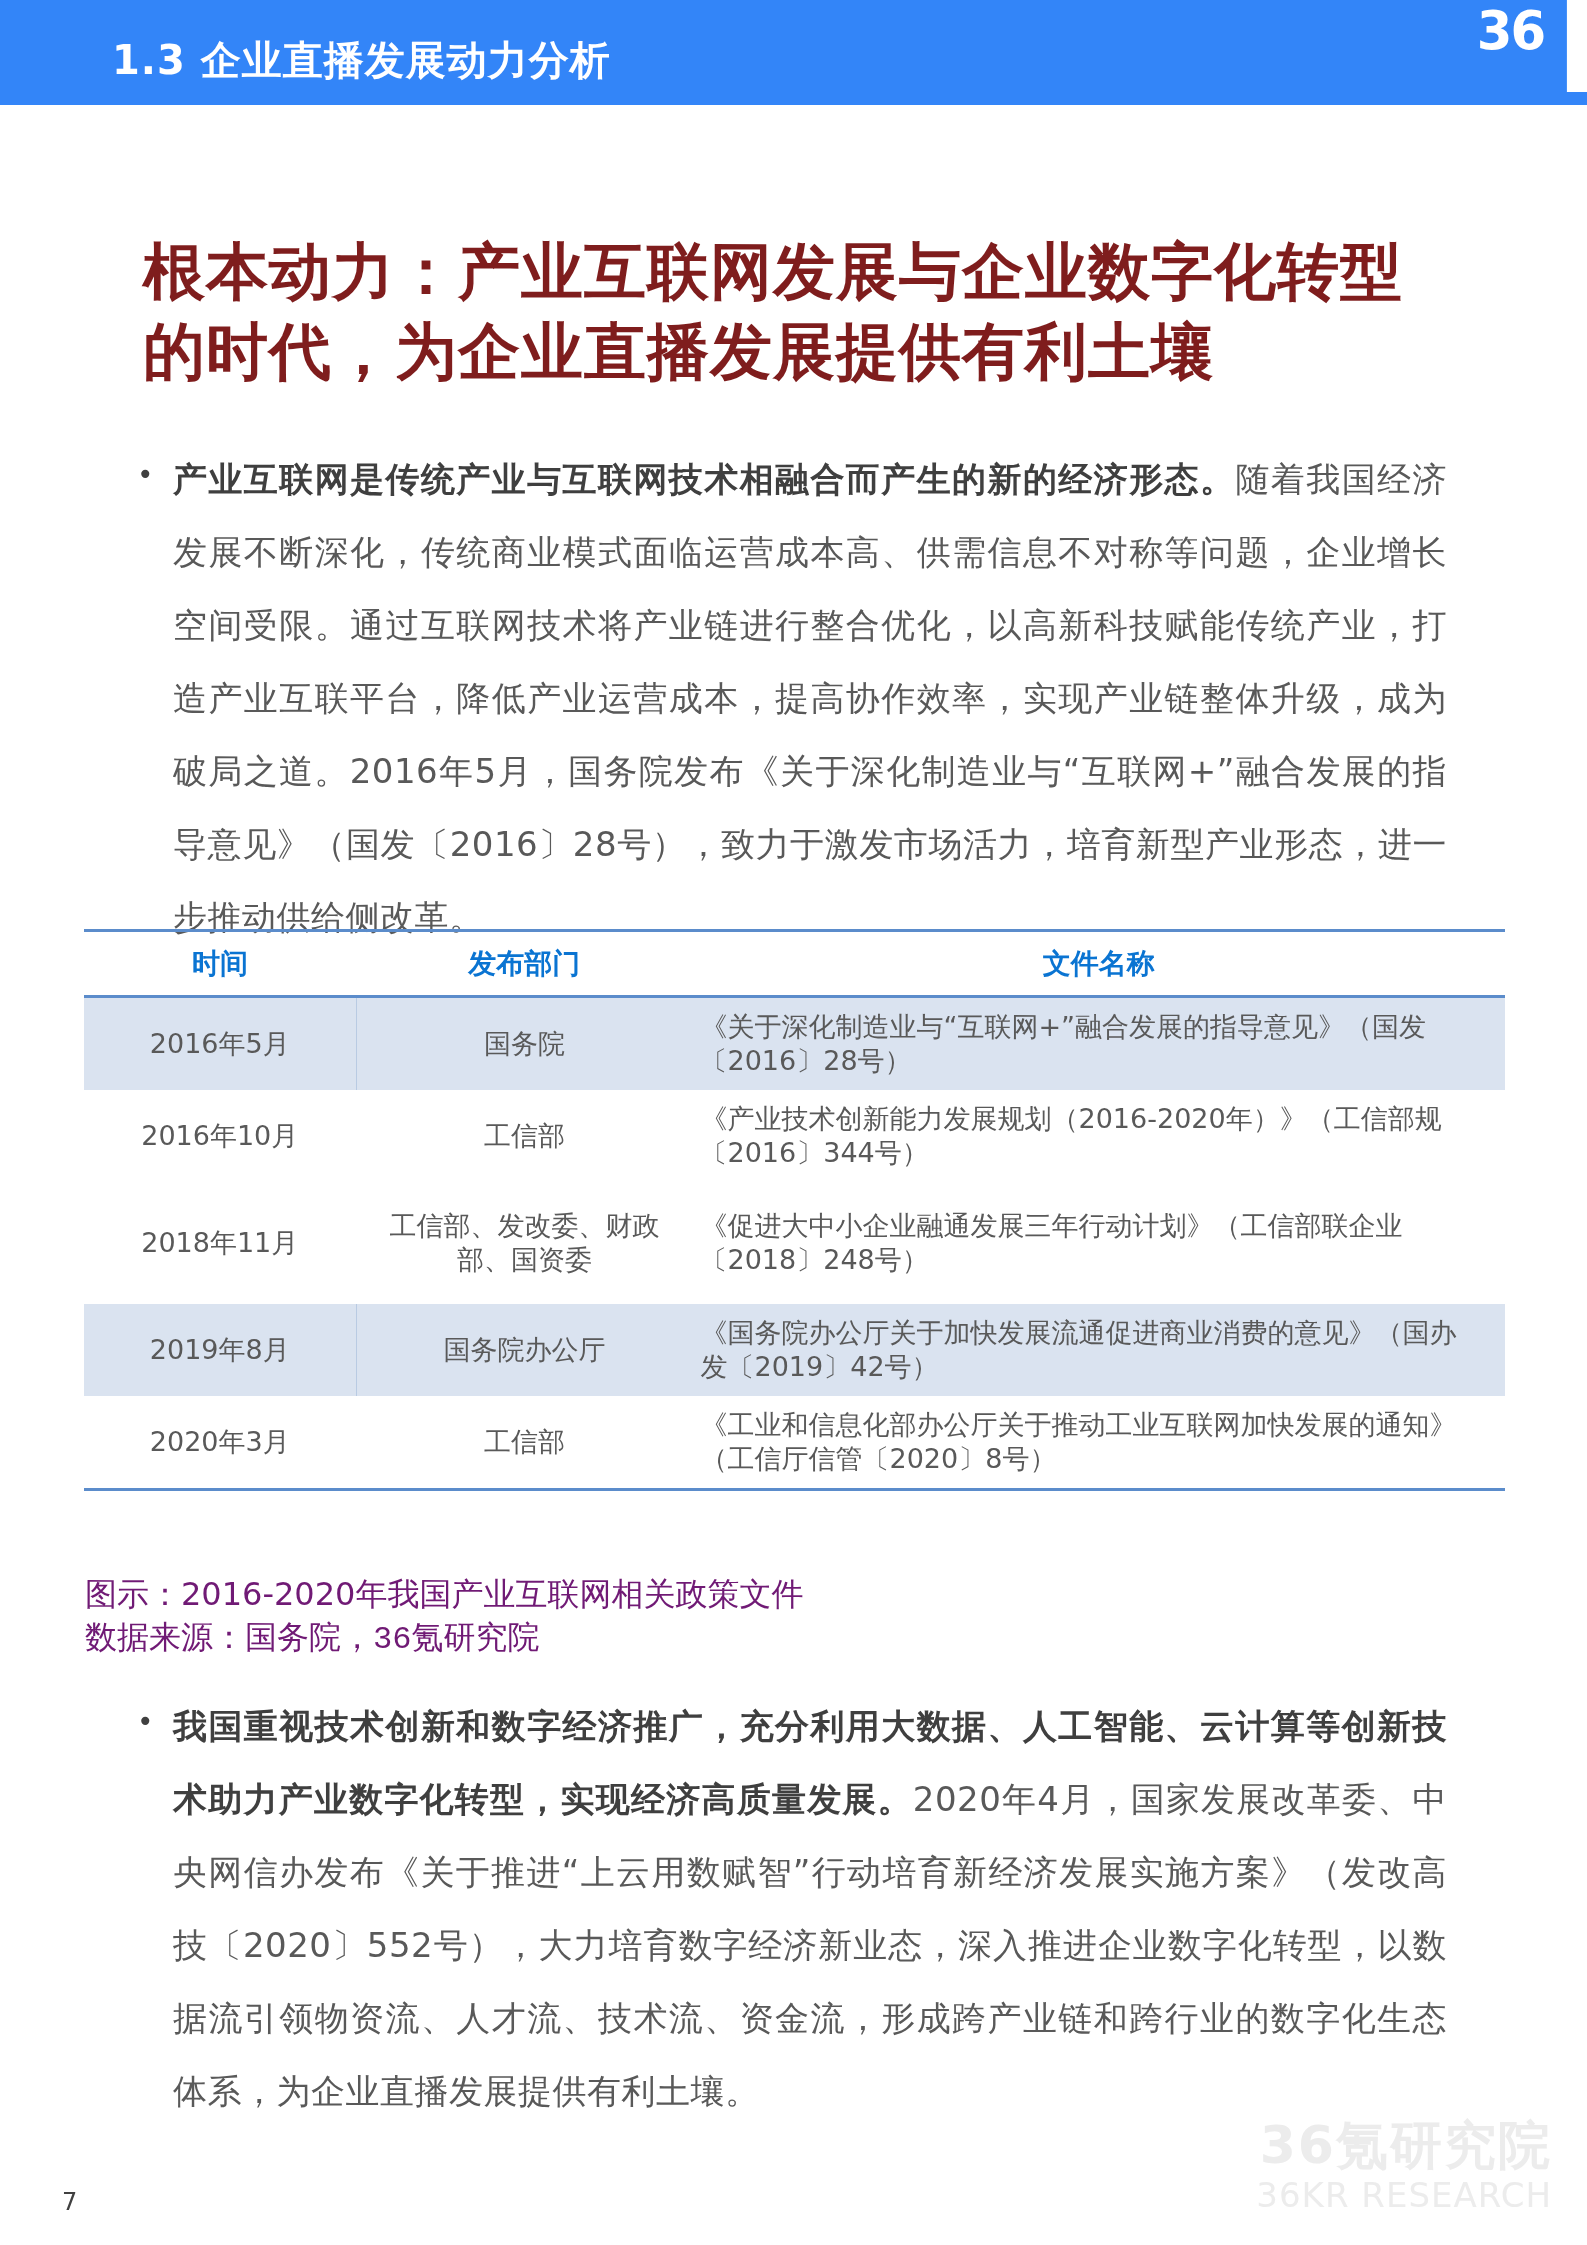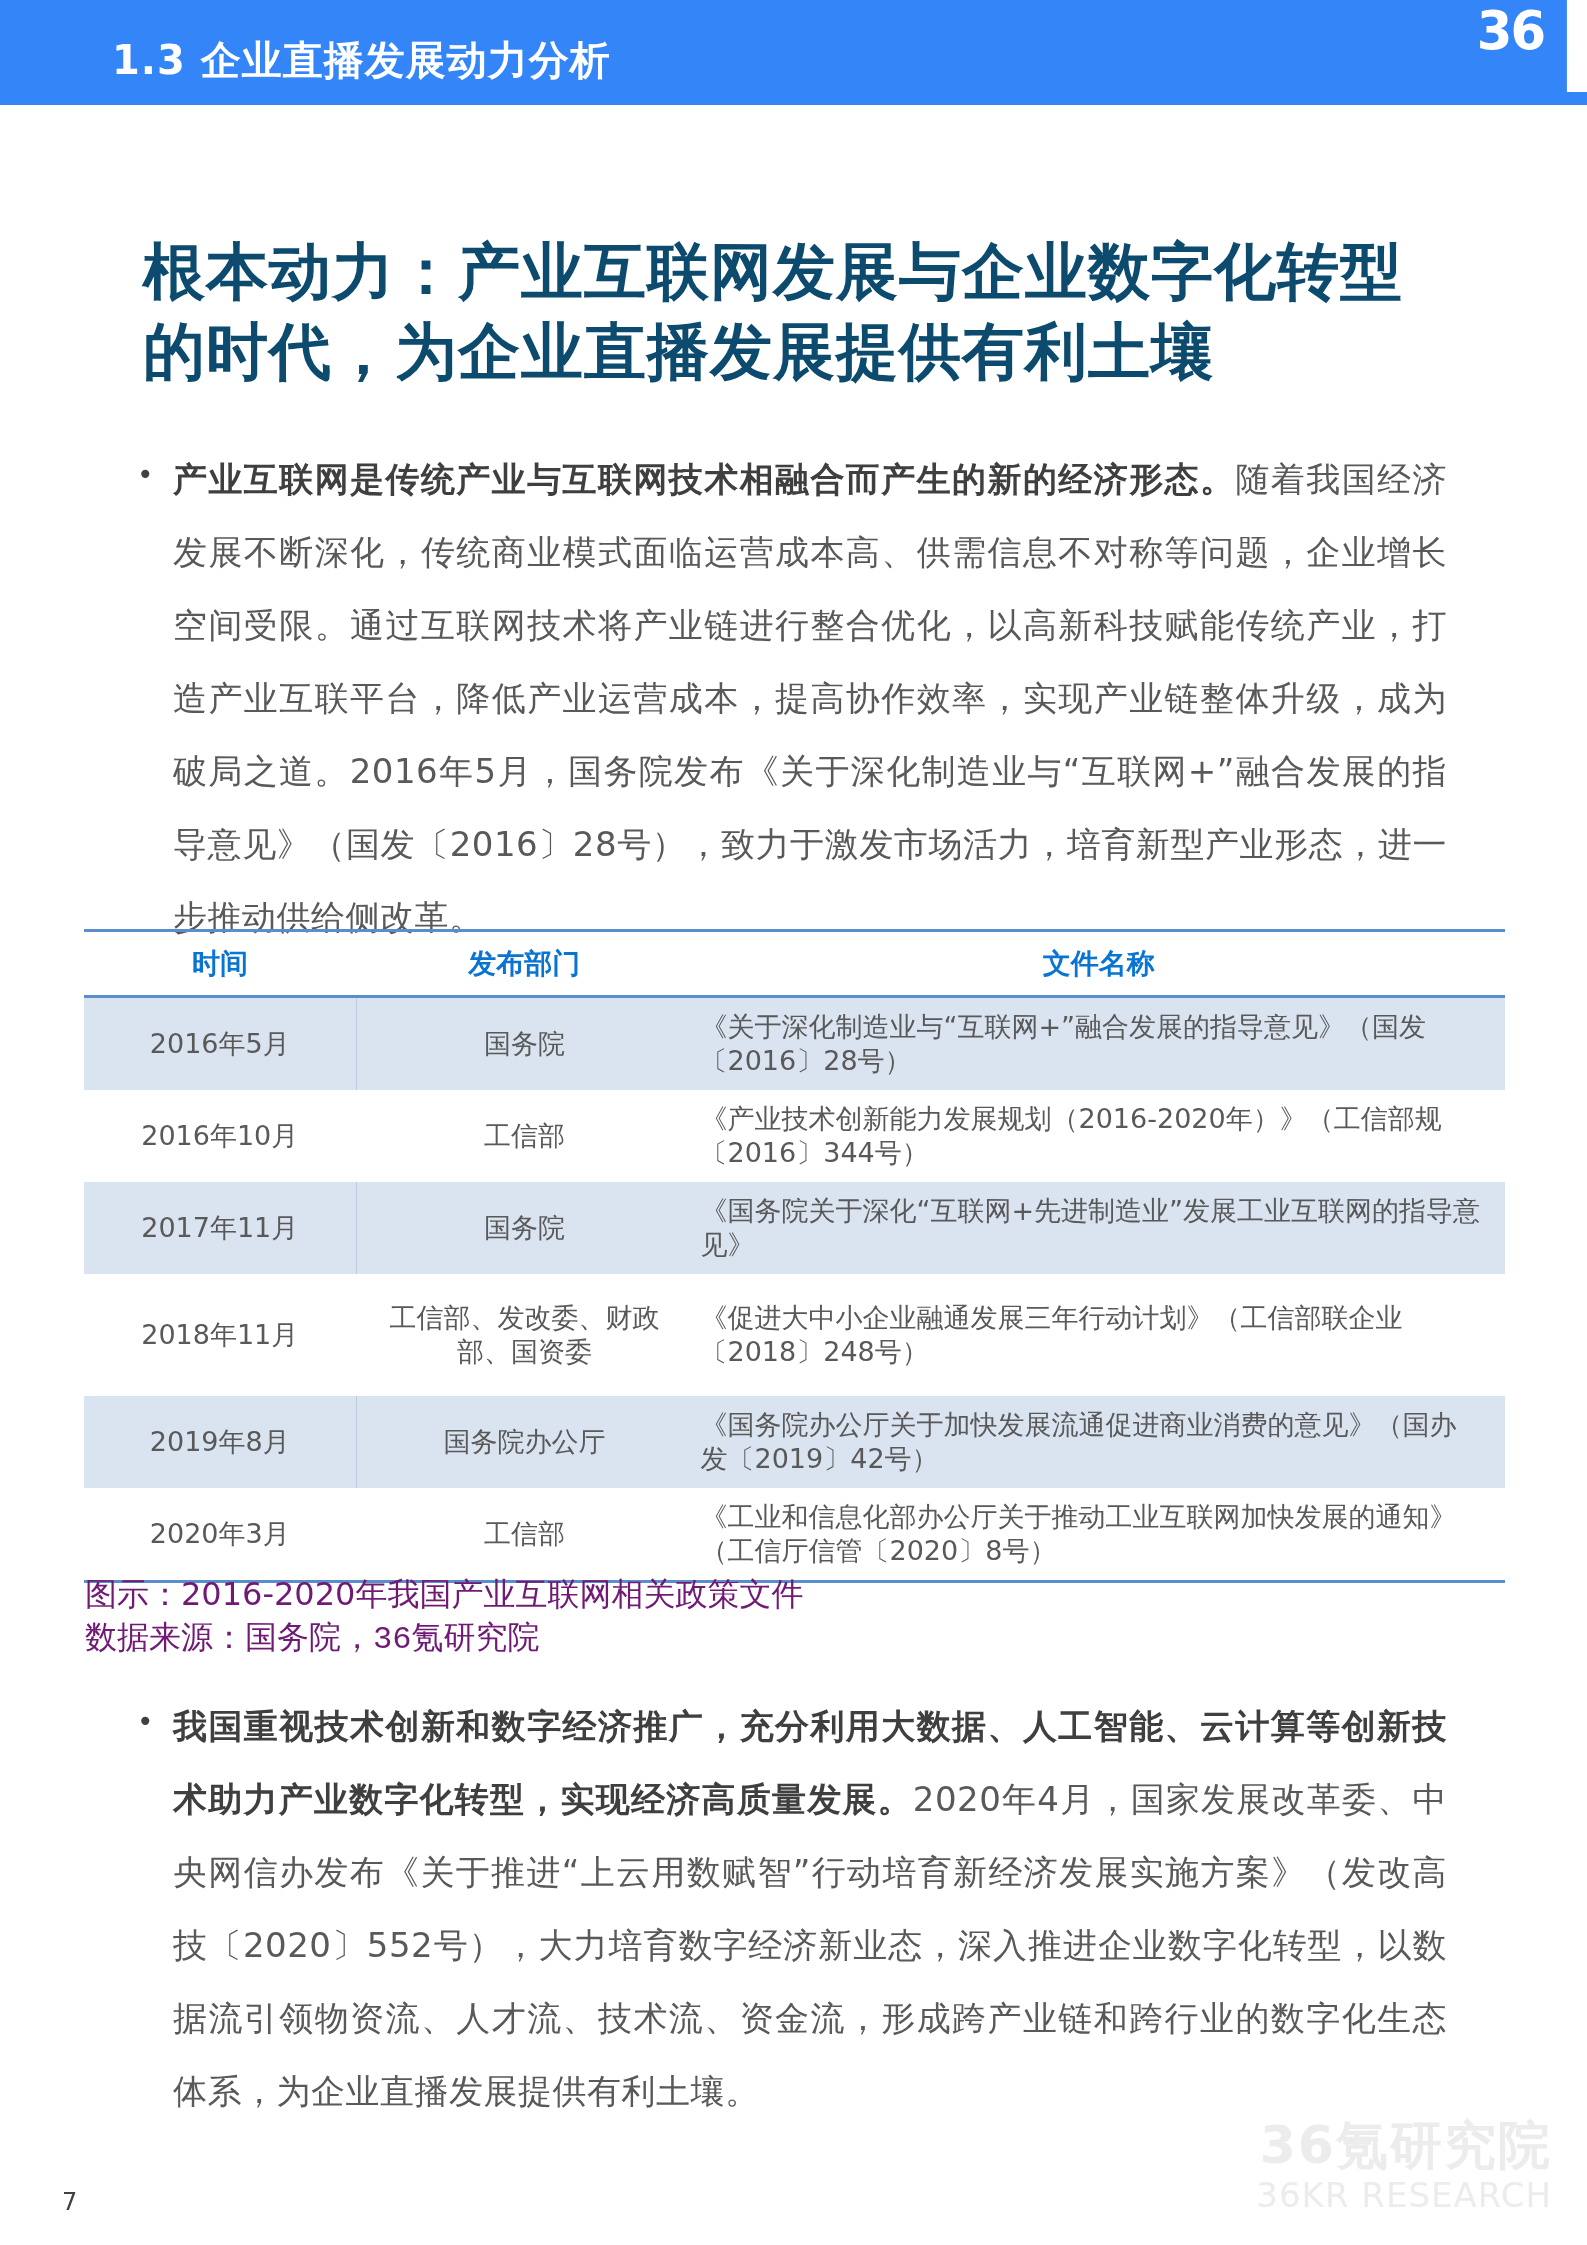--- a/index.html
+++ b/index.html
@@ -68,21 +68,21 @@
     }
     
     .main-title {
       position: absolute;
       left: 143px;
       top: 232px;
       width: 1320px;
       font-size: 62px;
       line-height: 80px;
       font-weight: bold;
-      color: #0c4a6e;
+      color: #7f1d1d;
       letter-spacing: 1px;
     }
     
     .bullet-block {
       position: absolute;
       left: 137px;
       width: 1310px;
     }
     .bullet-dot {
       position: absolute;
@@ -223,25 +223,20 @@
     <tr class="shaded">
       <td class="c-time">2016年5月</td>
       <td class="c-dept">国务院</td>
       <td class="c-doc">《关于深化制造业与“互联网+”融合发展的指导意见》（国发〔2016〕28号）</td>
     </tr>
     <tr>
       <td class="c-time" style="border-right-color:#ffffff">2016年10月</td>
       <td class="c-dept">工信部</td>
       <td class="c-doc">《产业技术创新能力发展规划（2016-2020年）》（工信部规〔2016〕344号）</td>
     </tr>
-    <tr class="shaded">
-      <td class="c-time">2017年11月</td>
-      <td class="c-dept">国务院</td>
-      <td class="c-doc">《国务院关于深化“互联网+先进制造业”发展工业互联网的指导意见》</td>
-    </tr>
     <tr>
       <td class="c-time" style="border-right-color:#ffffff">2018年11月</td>
       <td class="c-dept" style="padding:15px 14px">工信部、发改委、财政部、国资委</td>
       <td class="c-doc">《促进大中小企业融通发展三年行动计划》（工信部联企业〔2018〕248号）</td>
     </tr>
     <tr class="shaded">
       <td class="c-time">2019年8月</td>
       <td class="c-dept">国务院办公厅</td>
       <td class="c-doc">《国务院办公厅关于加快发展流通促进商业消费的意见》（国办发〔2019〕42号）</td>
     </tr>

